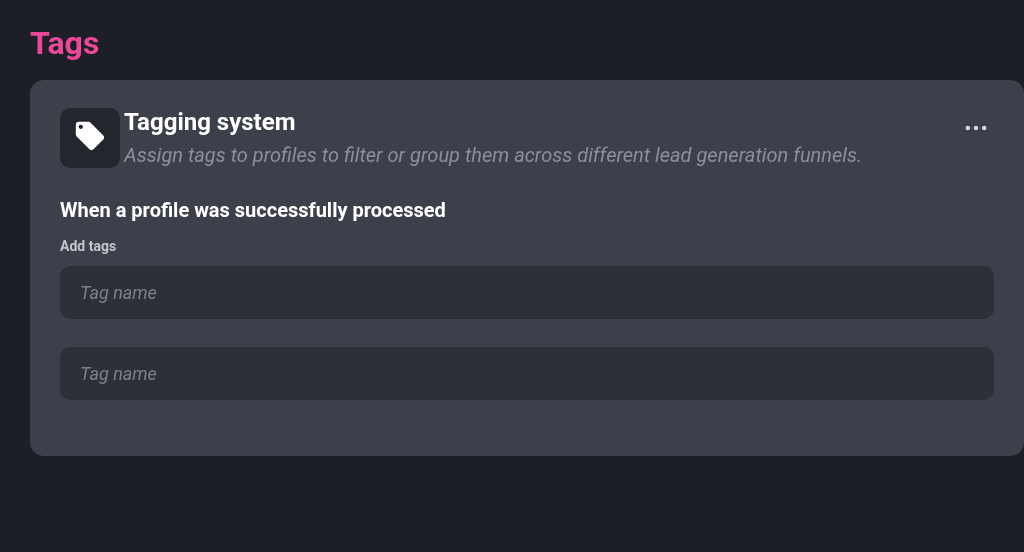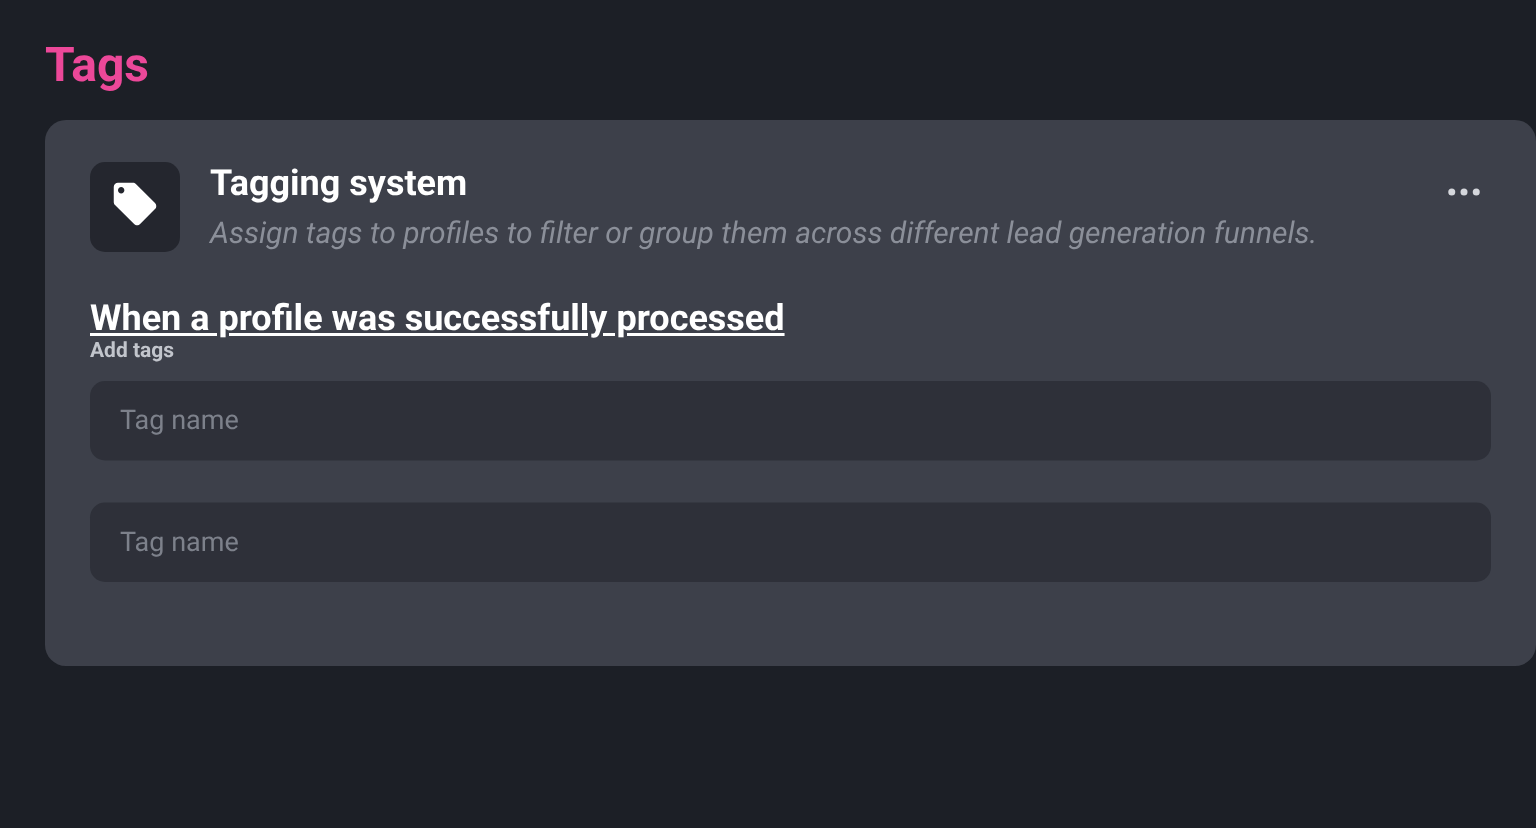--- a/index.html
+++ b/index.html
@@ -23,21 +23,21 @@
     .card {
       background-color: #3d404a;
       margin: 0 0 0 30px;
       border-radius: 14px;
       padding: 28px 30px;
       position: relative;
     }
     .card-header {
       display: flex;
       align-items: flex-start;
-      gap: 20px;
+      gap: 4px;
       margin-bottom: 28px;
     }
     .icon-box {
       width: 60px;
       height: 60px;
       background-color: #24262e;
       border-radius: 10px;
       display: flex;
       align-items: center;
       justify-content: center;
@@ -78,24 +78,23 @@
       align-items: center;
       justify-content: center;
     }
     .more-button svg {
       width: 28px;
       height: 28px;
       fill: currentColor;
     }
     .section-title {
       color: #ffffff;
-      font-size: 24px;
+      font-size: 20px;
       font-weight: 700;
-      margin-bottom: 0;
-      text-decoration: underline;
+      margin-bottom: 16px;
     }
     .field-group {
       margin-bottom: 28px;
     }
     .field-label {
       color: #c2c5cc;
       font-size: 14px;
       font-weight: 700;
       margin-bottom: 12px;
       display: block;
@@ -103,20 +102,21 @@
     .tag-input {
       width: 100%;
       background-color: #2e3039;
       border: none;
       border-radius: 10px;
       padding: 16px 20px;
       color: #f0abfc;
       font-size: 18px;
       font-family: inherit;
       outline: none;
+      font-style: italic;
     }
     .tag-input::placeholder {
       color: #7d818b;
     }
   </style>
 </head>
 <body>
 
 <h1 class="page-title">Tags</h1>
 

